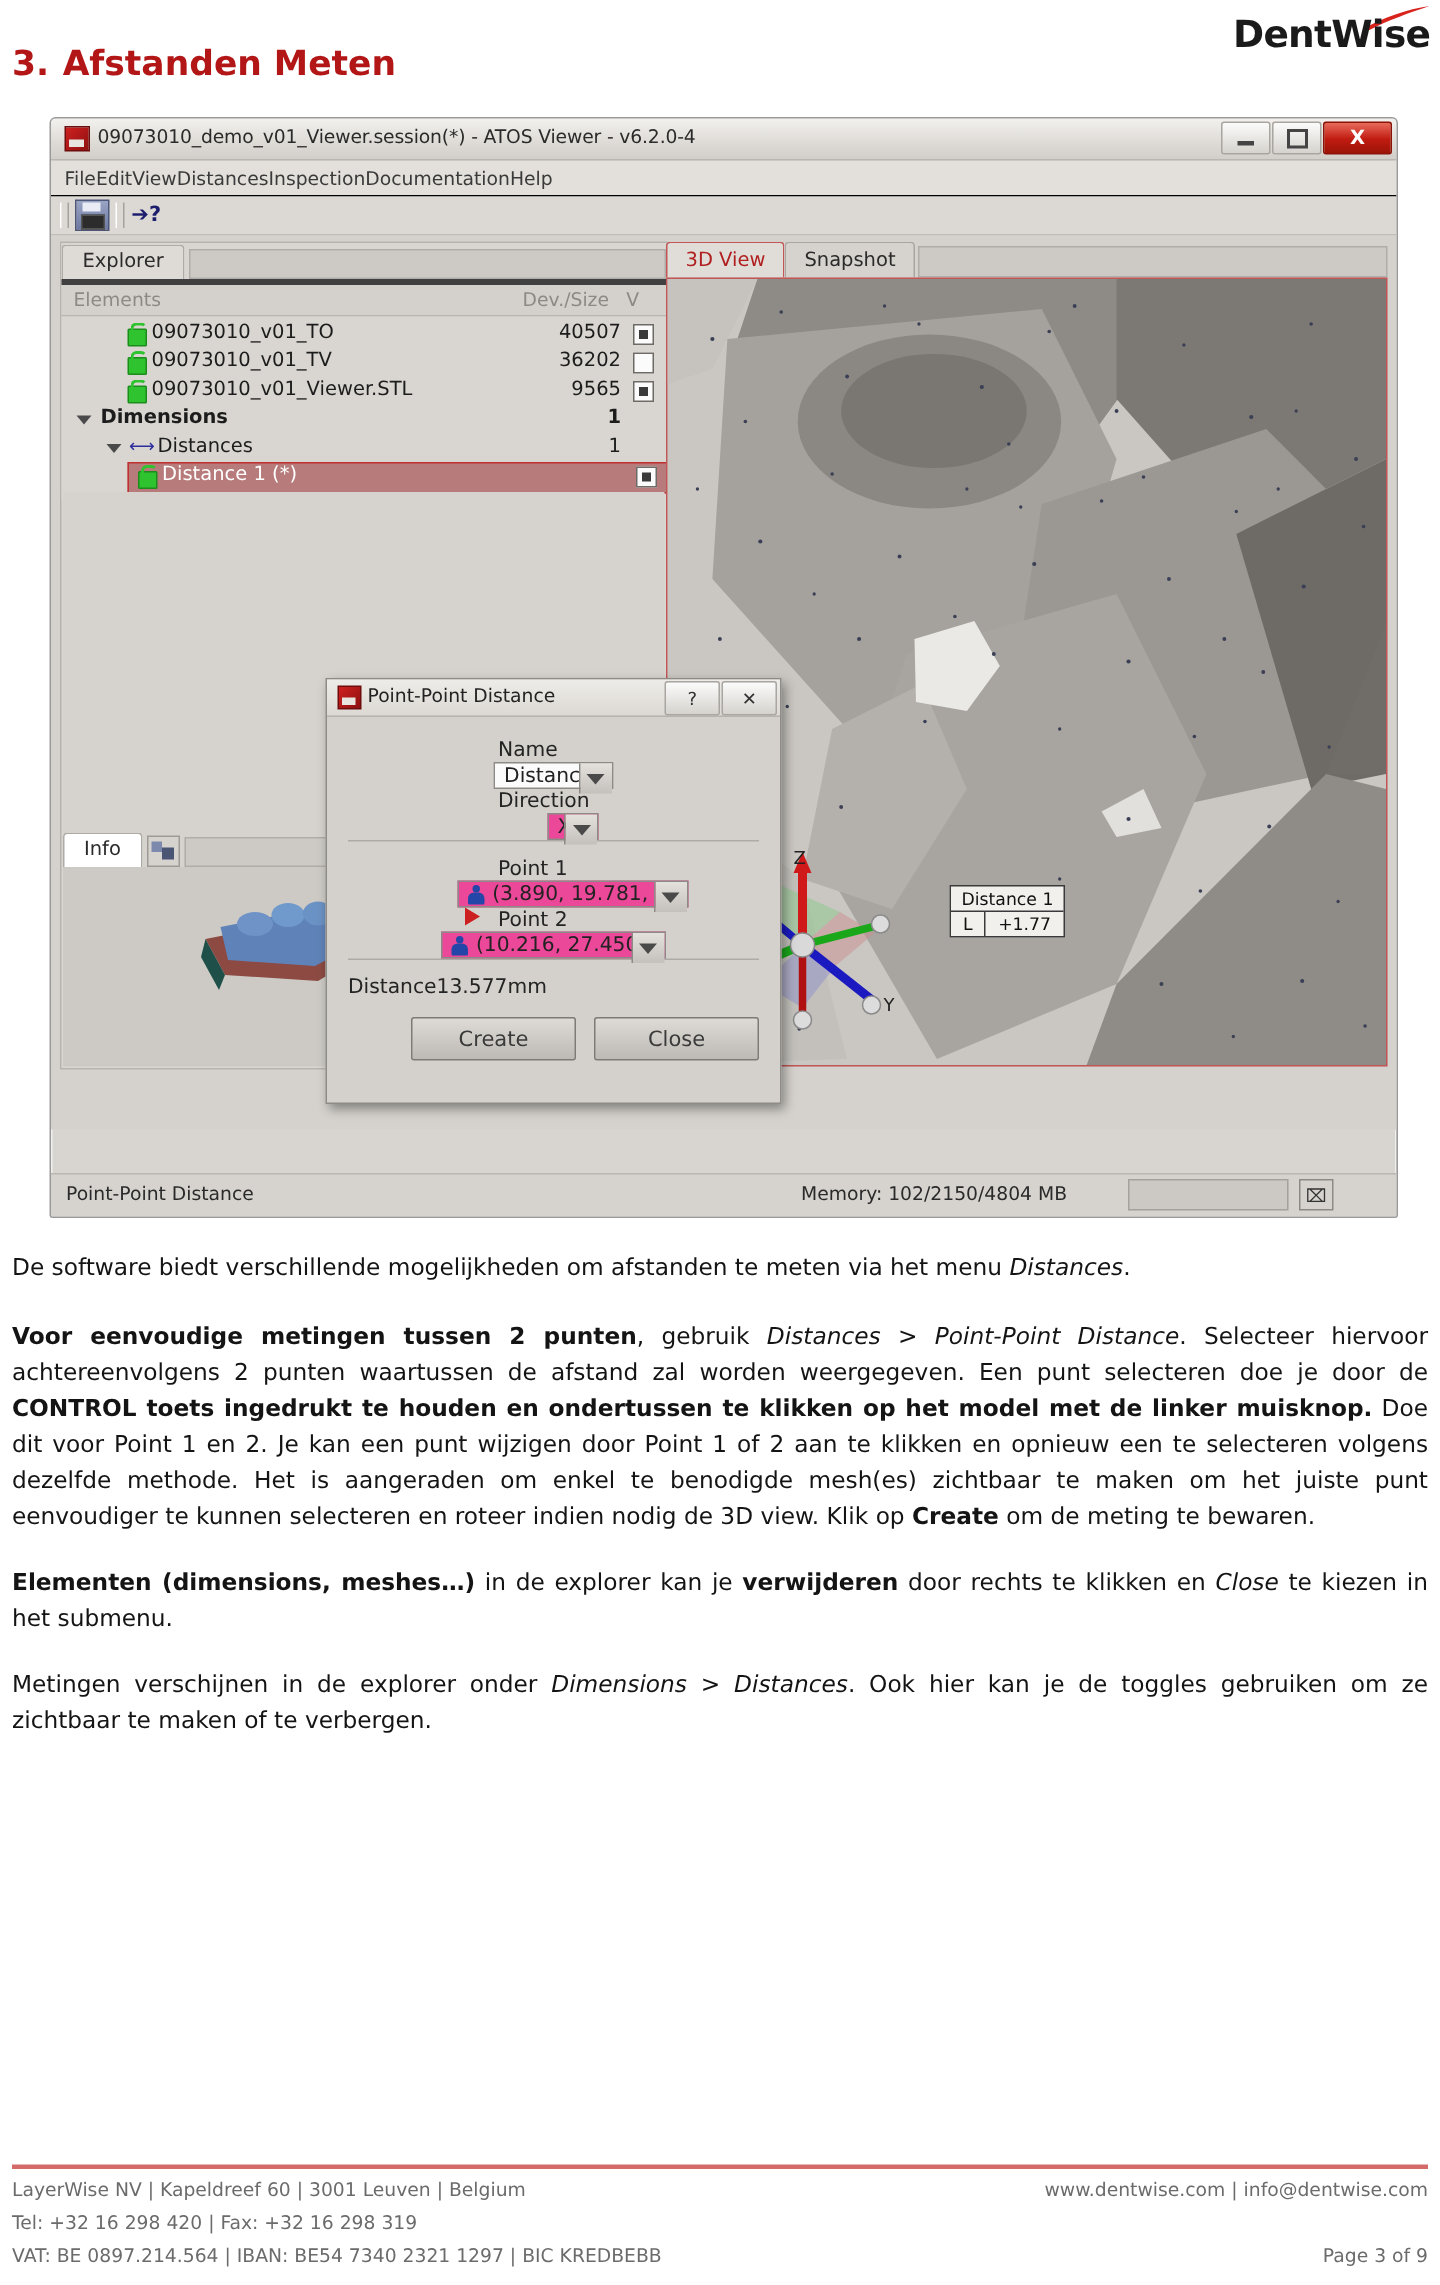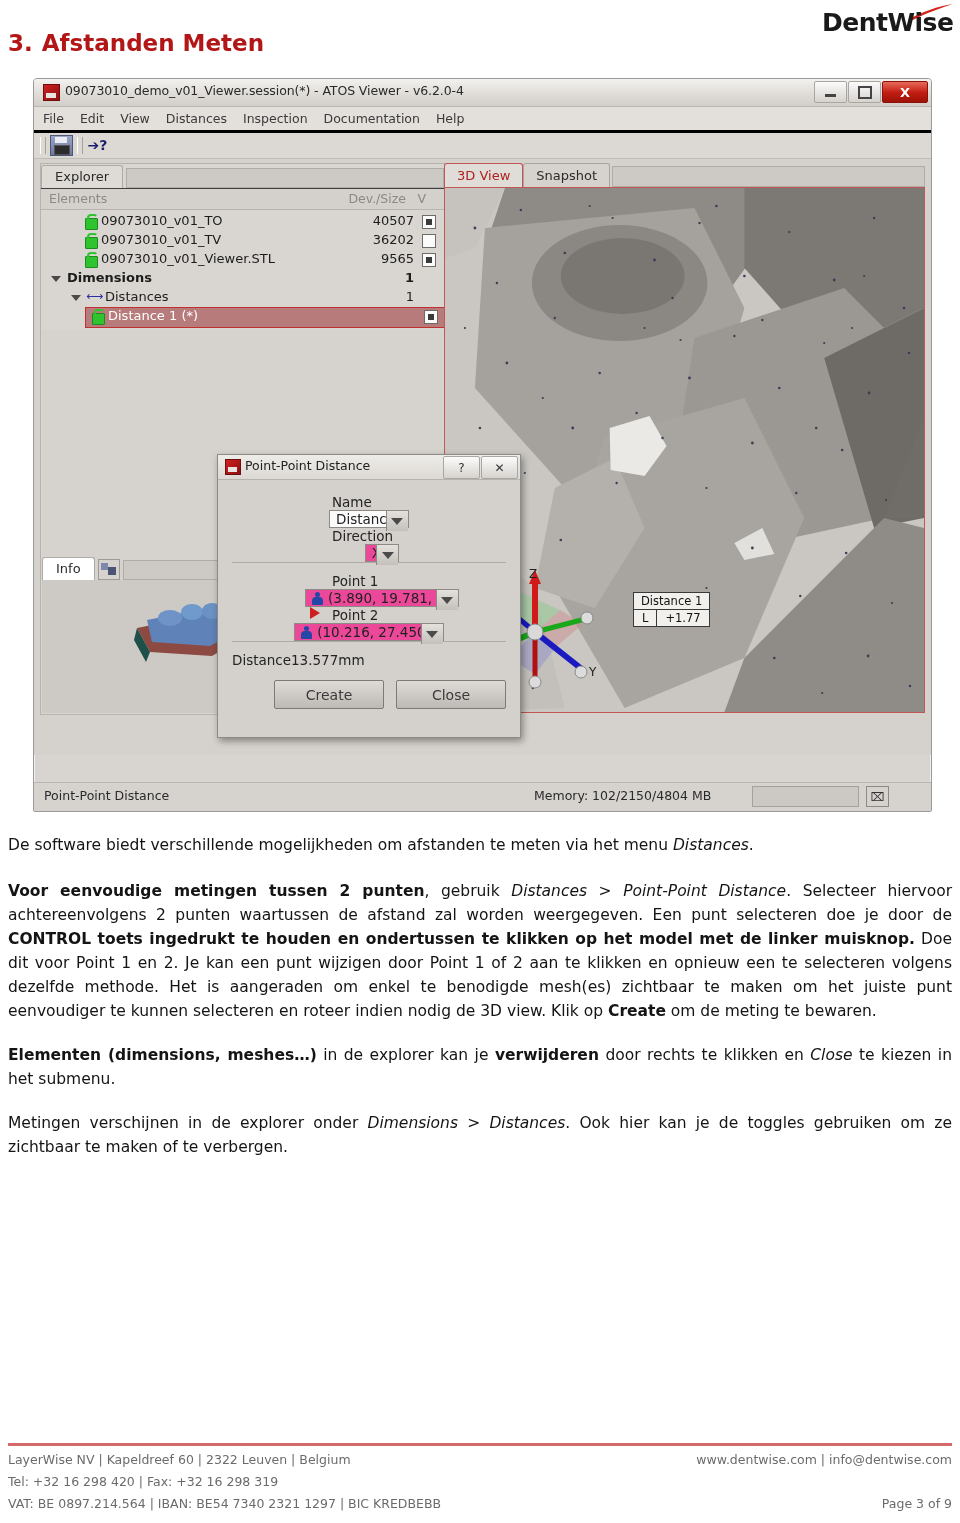--- a/index.html
+++ b/index.html
@@ -61,22 +61,22 @@
     font-size:11px;color:#333;
   }
   .wbtn.close{
     width:44px;background:linear-gradient(#e86a5a,#c01b10 55%,#9d1308);
     border-color:#8c1107;color:#fff;font-weight:bold;font-size:13px;
   }
   .wbtn .min-glyph{display:block;width:11px;height:3px;background:#444;margin-top:7px;}
   .wbtn .max-glyph{display:block;width:10px;height:9px;border:2px solid #444;}
 
   .menubar{
-    height:23px;background:#e3e0db;border-bottom:3px solid #000000;
-    display:flex;align-items:center;padding-left:9px;gap:16px;
+    height:23px;background:#e3e0db;border-bottom:1px solid #000000;
+    display:flex;align-items:center;padding-left:9px;gap:0;
   }
   .menubar span{font-size:12.5px;color:#3a3a3a;white-space:nowrap;}
 
   .toolbar{
     height:25px;background:#dcd9d4;border-bottom:1px solid #c0bdb8;
     display:flex;align-items:center;padding-left:6px;gap:4px;
   }
   .grip{width:4px;height:17px;border-left:1px solid #fff;border-right:1px solid #a5a29d;}
   .tb-icon{width:21px;height:19px;position:relative;}
   .save-ic{
@@ -89,21 +89,21 @@
 
   .appbody{position:relative;height:596px;background:#d5d2cd;}
 
   
   .explorer{
     position:absolute;left:6px;top:4px;width:403px;height:550px;
     background:#d9d6d1;border:1px solid #b6b3ae;
   }
   .panel-tabrow{
     height:24px;display:flex;align-items:flex-end;
-    border-bottom:1px solid #404040;background:#d9d6d1;
+    border-bottom:4px solid #404040;background:#d9d6d1;
   }
   .ptab{
     height:22px;padding:0 13px;background:#dedbd6;border:1px solid #aeaba6;
     border-bottom:none;font-size:13px;color:#2b2b2b;line-height:22px;
     border-radius:3px 3px 0 0;
   }
   .ptab-filler{flex:1;height:18px;margin-left:3px;border:1px solid #b0ada8;background:#cdcac5;}
 
   .col-head{
     height:20px;background:#d4d1cc;border-bottom:1px solid #b8b5b0;
@@ -633,21 +633,21 @@
   <div class="content">
     <p class="para lead">De software biedt verschillende mogelijkheden om afstanden te meten via het menu <i>Distances</i>.</p>
     <p class="para"><b>Voor eenvoudige metingen tussen 2 punten</b>, gebruik <i>Distances &gt; Point-Point Distance</i>. Selecteer hiervoor achtereenvolgens 2 punten waartussen de afstand zal worden weergegeven. Een punt selecteren doe je door de <b>CONTROL toets ingedrukt te houden en ondertussen te klikken op het model met de linker muisknop.</b> Doe dit voor Point 1 en 2. Je kan een punt wijzigen door Point 1 of 2 aan te klikken en opnieuw een te selecteren volgens dezelfde methode. Het is aangeraden om enkel te benodigde mesh(es) zichtbaar te maken om het juiste punt eenvoudiger te kunnen selecteren en roteer indien nodig de 3D view. Klik op <b>Create</b> om de meting te bewaren.</p>
     <p class="para"><b>Elementen (dimensions, meshes…)</b> in de explorer kan je <b>verwijderen</b> door rechts te klikken en <i>Close</i> te kiezen in het submenu.</p>
     <p class="para">Metingen verschijnen in de explorer onder <i>Dimensions &gt; Distances</i>. Ook hier kan je de toggles gebruiken om ze zichtbaar te maken of te verbergen.</p>
   </div>
 
   <div class="foot-rule"></div>
   <div class="footer">
     <div class="frowf">
-      <span class="l">LayerWise NV | Kapeldreef 60 | 2322 Leuven | Belgium</span>
+      <span class="l">LayerWise NV | Kapeldreef 60 | 3001 Leuven | Belgium</span>
       <span class="r">www.dentwise.com | info@dentwise.com</span>
     </div>
     <div class="frowf">
       <span class="l">Tel: +32 16 298 420 | Fax: +32 16 298 319</span>
     </div>
     <div class="frowf">
       <span class="l">VAT: BE 0897.214.564 | IBAN: BE54 7340 2321 1297 | BIC KREDBEBB</span>
       <span class="r">Page 3 of 9</span>
     </div>
   </div>

